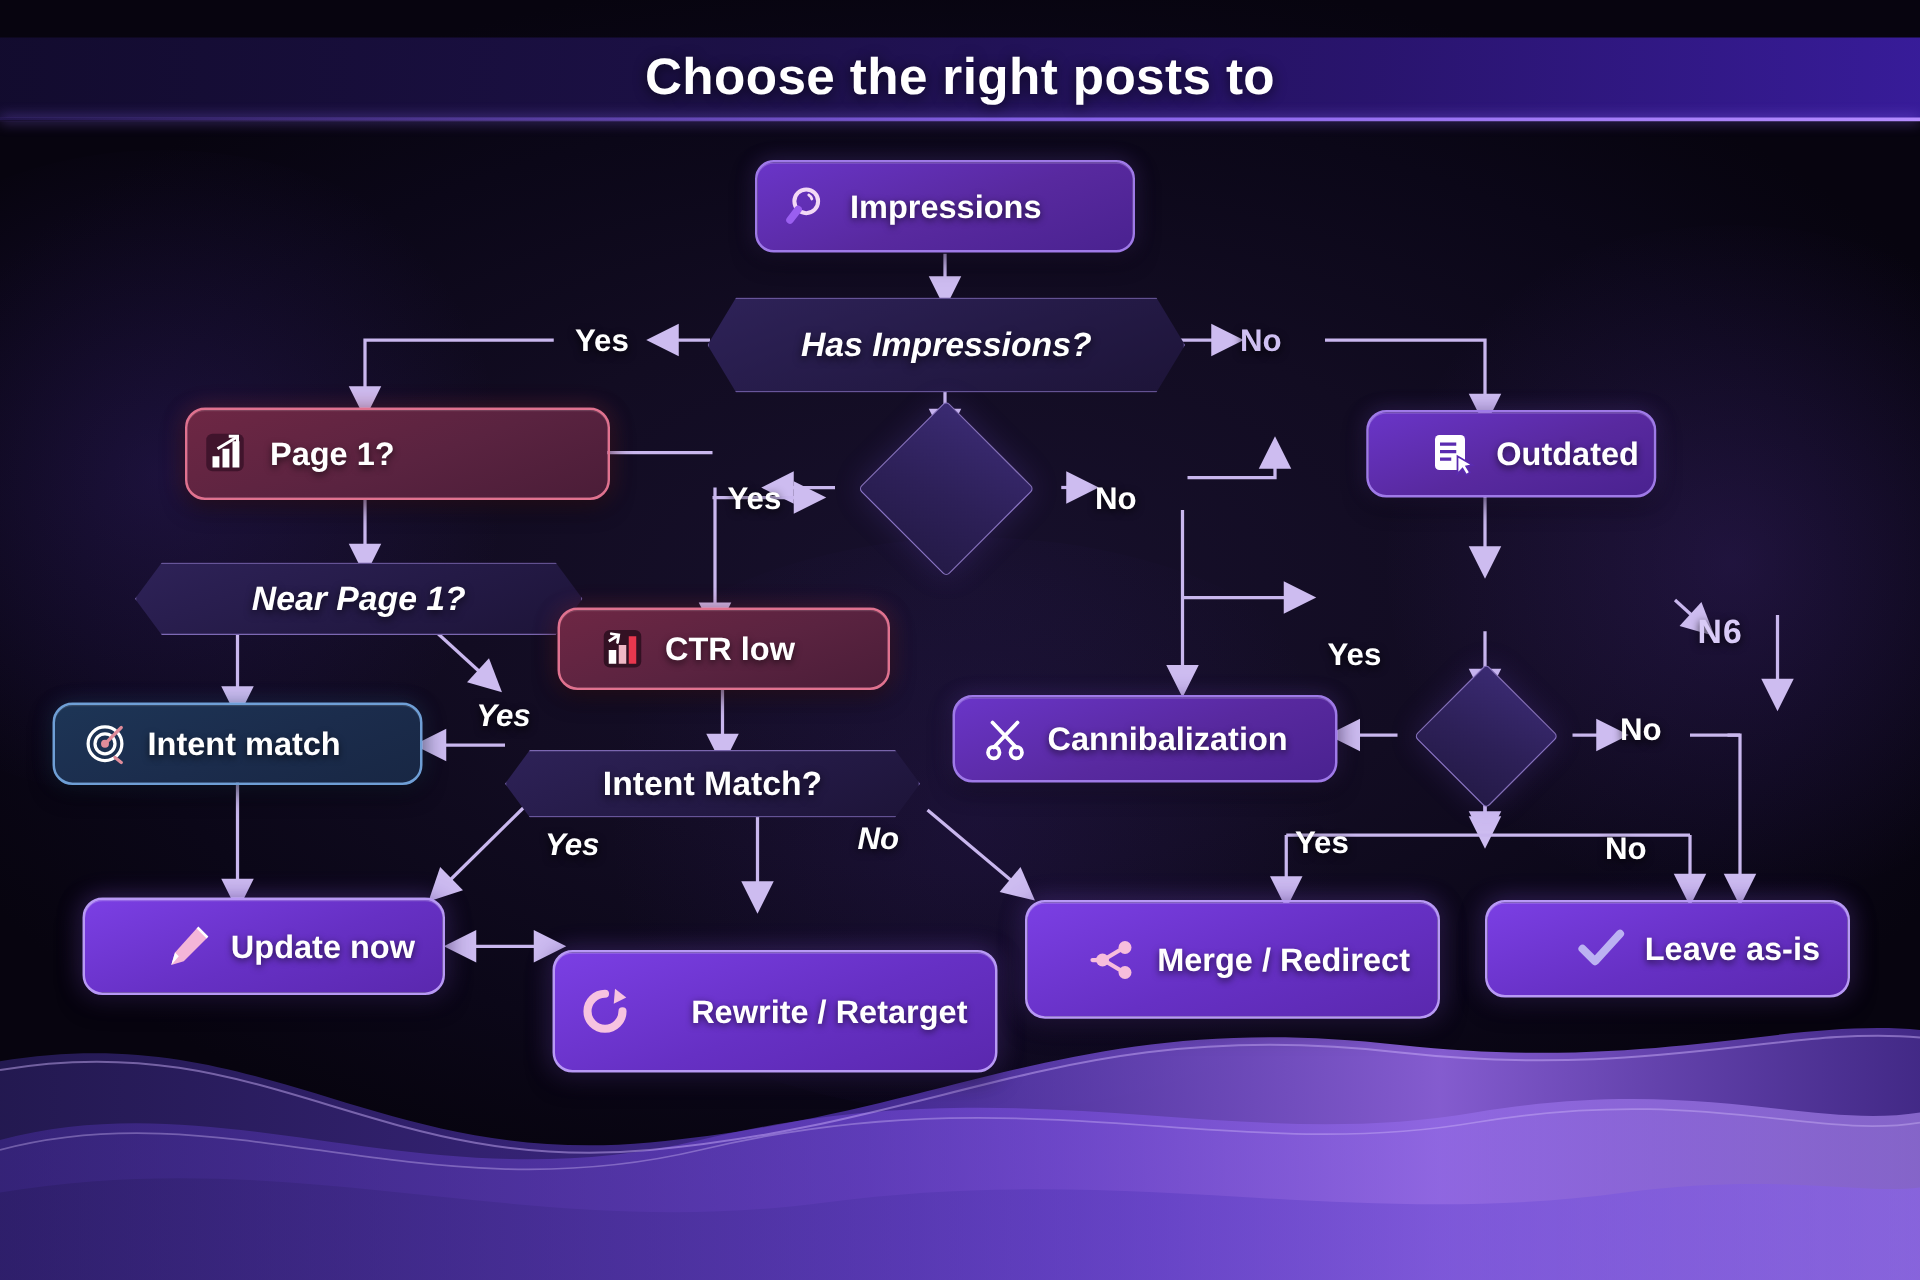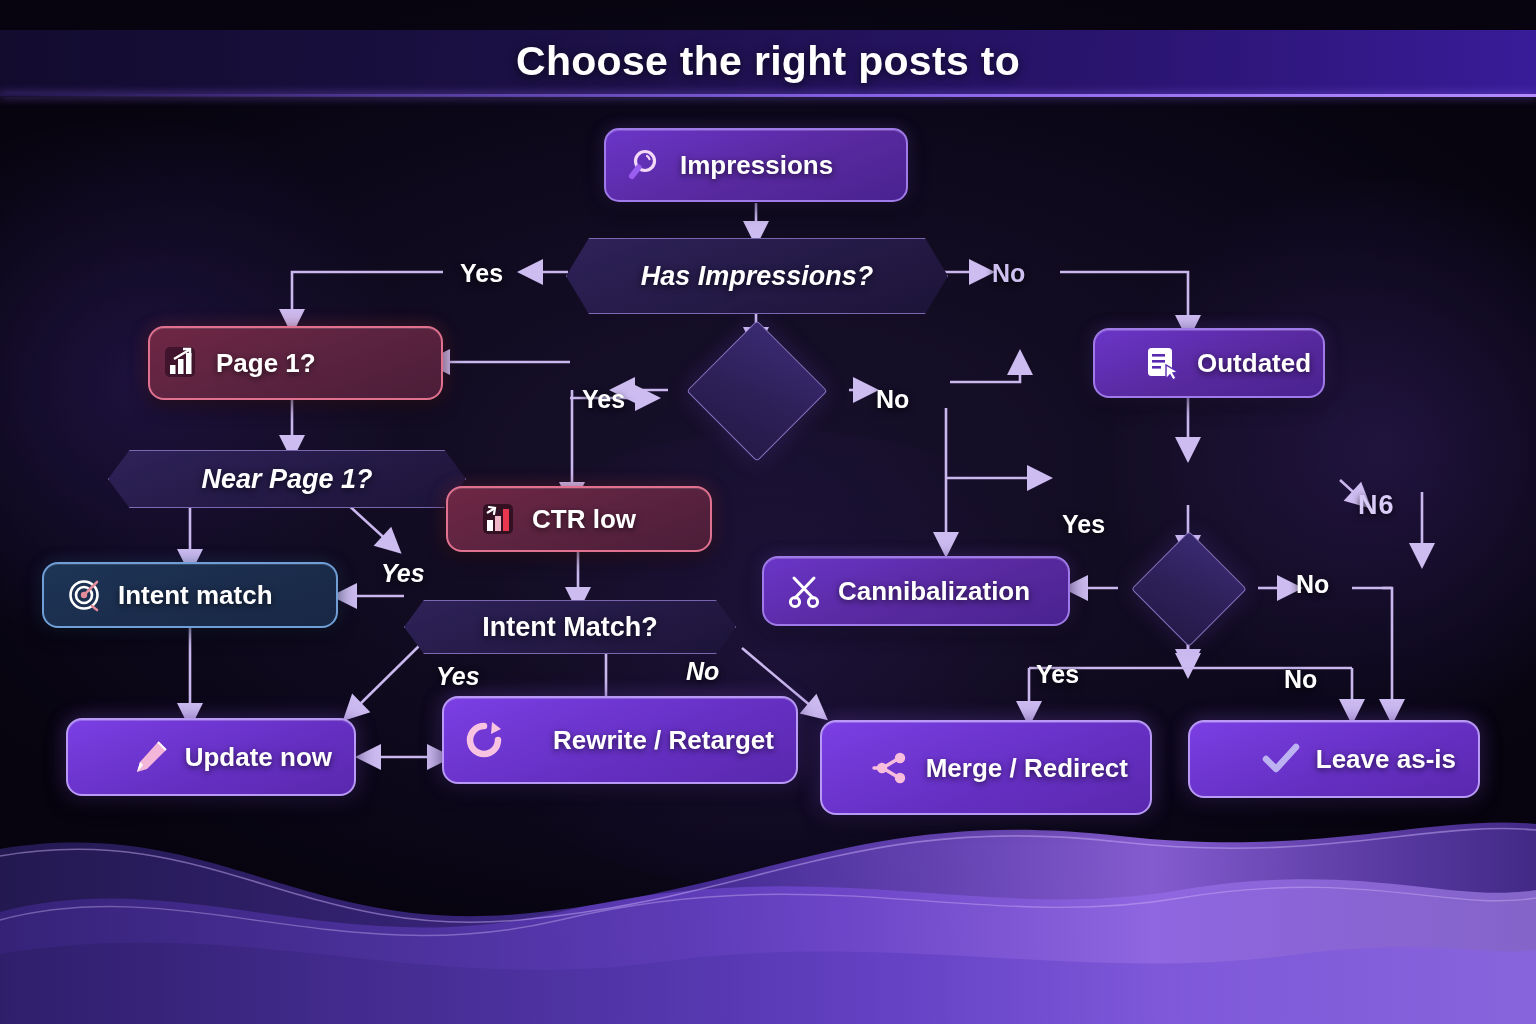--- a/index.html
+++ b/index.html
@@ -271,21 +271,21 @@
         <path d="M19 10 a5.5 5.5 0 0 1 2.5 3.2" fill="none" stroke="#f3d9f5" stroke-width="2.2" stroke-linecap="round"></path>
       </svg>
     </span>
     <span class="lbl">Impressions</span>
   </div>
 
   <div class="hex" style="left:566px; top:238px; width:380px; height:74px;">
     <span>Has Impressions?</span>
   </div>
 
-  <div class="node n-crimson" style="left:148px; top:326px; width:295px; height:74px;padding-left:12px;">
+  <div class="node n-crimson" style="left:148px; top:326px; width:340px; height:74px;padding-left:12px;">
     <span class="ico">
       <svg width="40" height="40" viewBox="0 0 40 40">
         <rect x="3" y="4" width="30" height="30" rx="5" fill="#3a1228" opacity=".85"></rect>
         <rect x="8" y="22" width="5.5" height="9" fill="#ffffff"></rect>
         <rect x="16" y="16" width="5.5" height="15" fill="#ffffff"></rect>
         <rect x="24" y="10" width="5.5" height="21" fill="#ffffff"></rect>
         <path d="M12 16 L27 7" stroke="#ffffff" stroke-width="2.4" fill="none"></path>
         <path d="M21 6 L28 6 L28 13" stroke="#ffffff" stroke-width="2.4" fill="none"></path>
       </svg>
     </span>
@@ -361,21 +361,21 @@
     <span class="ico">
       <svg width="40" height="40" viewBox="0 0 40 40">
         <path d="M27 5 L35 13 L16 32 L6 35 L9 25 Z" fill="#f4b6d8"></path>
         <path d="M6 35 L9 25 L12 28 Z" fill="#ffffff"></path>
         <path d="M27 5 L35 13" stroke="#ffffff" stroke-width="2"></path>
       </svg>
     </span>
     <span class="lbl">Update now</span>
   </div>
 
-  <div class="node n-violet-bright" style="left:442px; top:696px; width:356px; height:88px;gap:48px;">
+  <div class="node n-violet-bright" style="left:442px; top:760px; width:356px; height:98px;gap:48px;">
     <span class="ico">
       <svg width="42" height="42" viewBox="0 0 42 42">
         <path d="M21 7 a14 14 0 1 0 14 14" fill="none" stroke="#f7c3e0" stroke-width="6.5" stroke-linecap="round"></path>
         <path d="M29 3 L38 10 L28 15 Z" fill="#f7c3e0"></path>
       </svg>
     </span>
     <span class="lbl">Rewrite / Retarget</span>
   </div>
 
   <div class="node n-violet-bright" style="left:820px; top:720px; width:332px; height:95px;">

